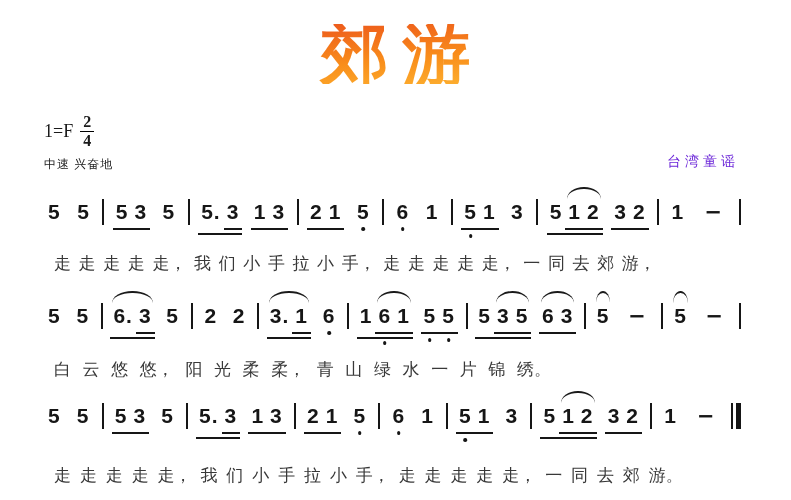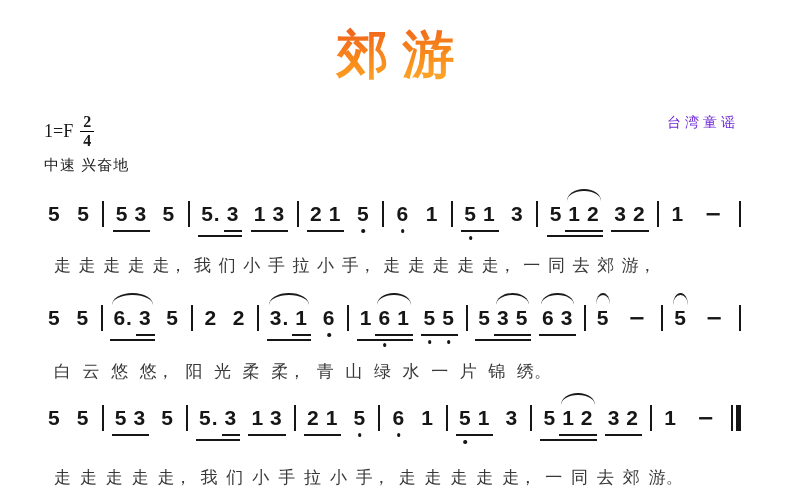--- a/index.html
+++ b/index.html
@@ -11,41 +11,41 @@
     display:flex;flex-direction:column;
     font-family:"Liberation Sans",sans-serif;
     color:#1a1a1a;
   }
   
   .title{
     margin:24px 0 0 0;
     text-align:center;
     font-family:"DejaVu Serif",serif;
     font-weight:700;
-    font-size:52px;line-height:60px;
+    font-size:68px;line-height:60px;
     letter-spacing:14px;
     text-indent:14px;
     color:#f07318;
     -webkit-background-clip:text;
     background-clip:text;
     -webkit-text-fill-color:transparent;
   }
   
   .header{
     margin-top:30px;
     padding:0 52px 0 44px;
-    display:flex;justify-content:space-between;gap:12px;
+    display:flex;justify-content:space-between;align-items:flex-end;gap:12px;
   }
   .keyline{display:flex;align-items:center;gap:7px;
     font-family:"Liberation Serif",serif;font-size:18px;}
   .frac{display:inline-flex;flex-direction:column;align-items:center;
     font-weight:700;font-size:16px;line-height:16px;font-family:"Liberation Serif",serif;}
   .frac .num{border-bottom:1.6px solid #000;padding:0 3px 1px 3px;}
   .frac .den{padding-top:1px;}
-  .tempo{margin-top:7px;font-size:15px;color:#1c1c1c;letter-spacing:1px;}
+  .tempo{margin-top:7px;font-size:12px;color:#1c1c1c;letter-spacing:1px;}
   .credit{font-family:"Liberation Serif",serif;font-size:14px;color:#6d28d9;
     letter-spacing:4px;margin-bottom:2px;}
   
   .music-row{
     display:flex;justify-content:space-between;align-items:flex-start;
     padding:0 50px 0 44px;
   }
   .m1{margin-top:26px;}
   .m2{margin-top:28px;}
   .m3{margin-top:22px;}

